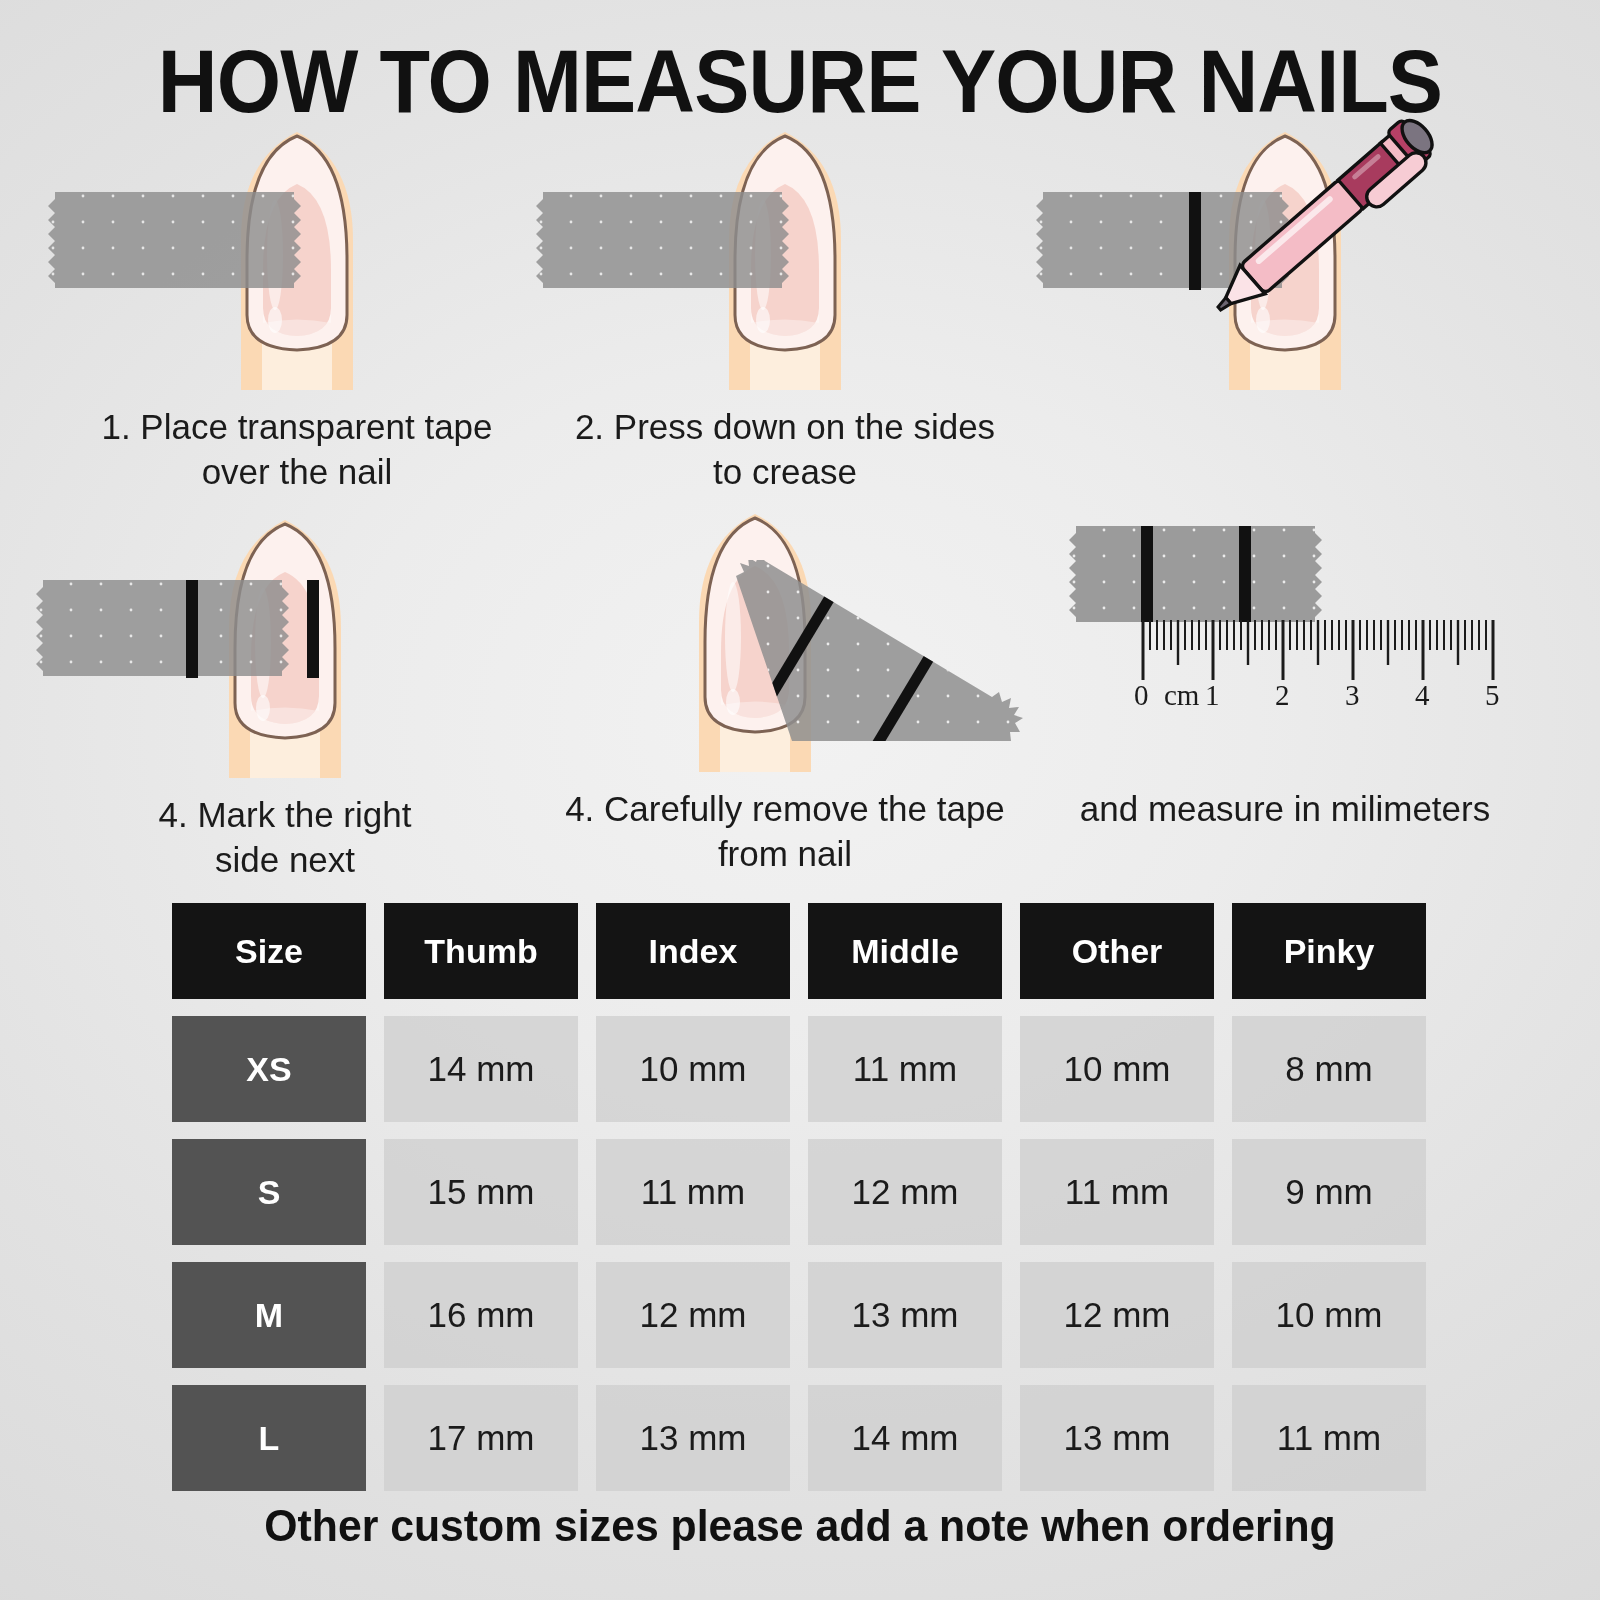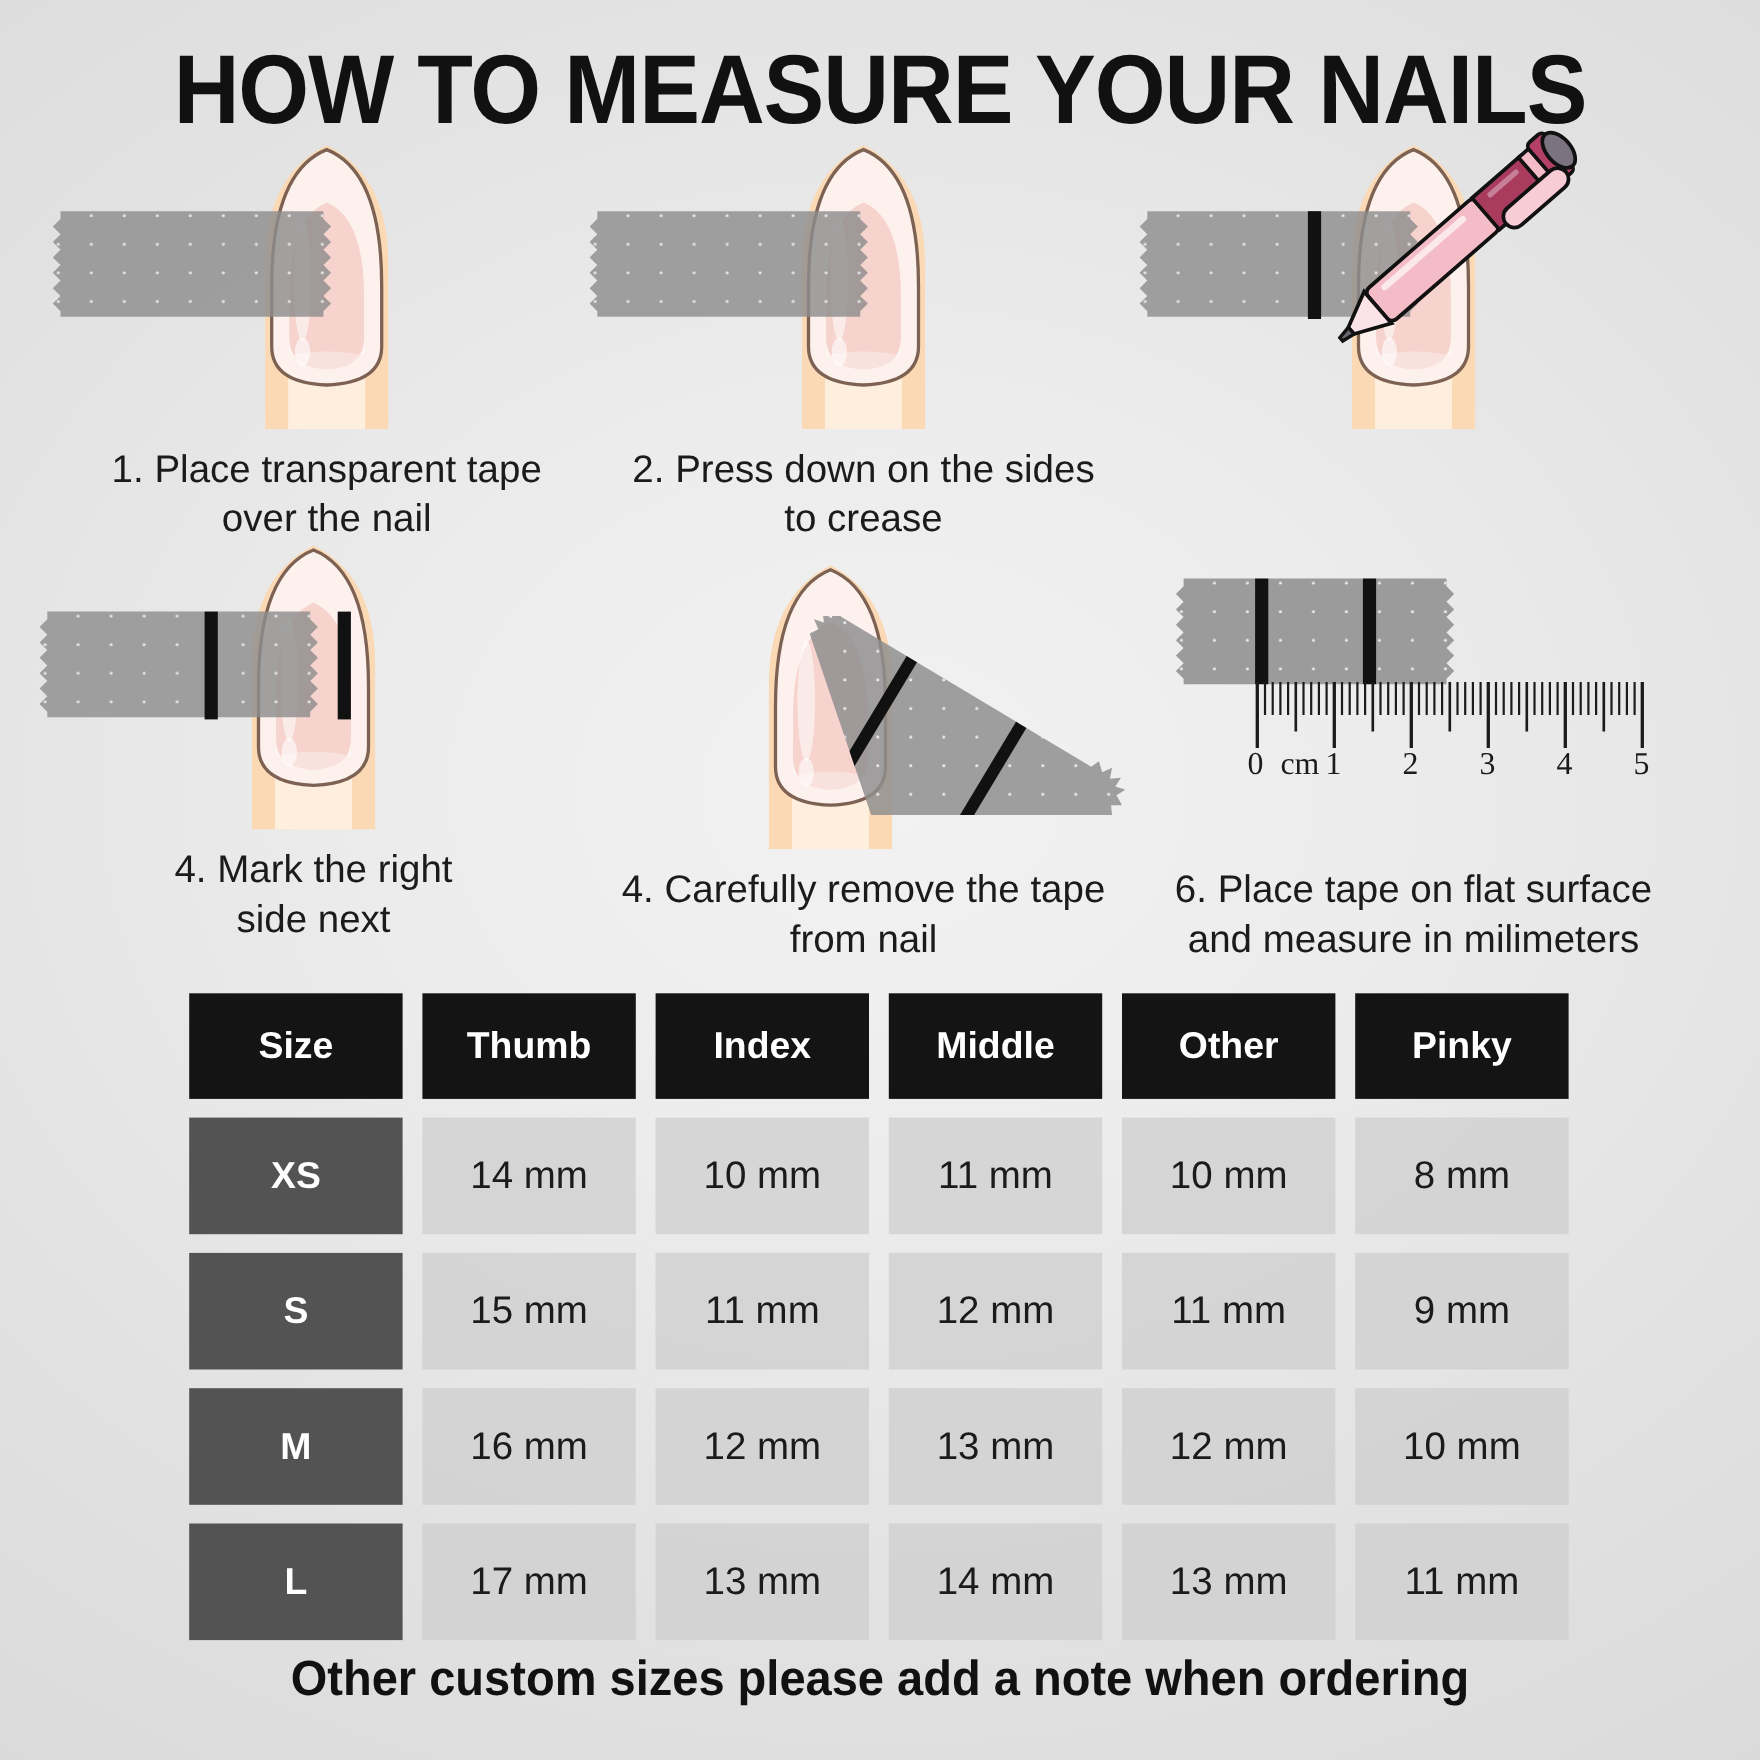--- a/index.html
+++ b/index.html
@@ -223,21 +223,21 @@
               <path d="M38 84 L6 99 L6 107 L38 122 Z" fill="#fbe3e7" stroke="#111" stroke-width="3.4"></path>
               <path d="M6 99 L-6 101 L-6 105 L6 107 Z" fill="#6b6570" stroke="#111" stroke-width="3"></path>
               <rect x="52" y="90" width="100" height="6" rx="3" fill="#ffffff" opacity="0.65"></rect>
               <rect x="180" y="90" width="36" height="5" rx="2.5" fill="#ffffff" opacity="0.35"></rect>
             </g>
           </svg>
         </div>
       </div>
     </div>
 
-    <div class="step" style="left:20px;top:364px;text-decoration:underline;">
+    <div class="step" style="left:20px;top:388px;text-decoration:underline;">
       <div class="art">
         <div class="finger">
           <svg viewBox="0 0 180 270">
             <path d="M34 270 L34 120 Q34 40 90 12 Q146 40 146 120 L146 270 Z" fill="#fbd9b4"></path>
             <path d="M55 270 L55 215 Q55 200 90 197 Q125 200 125 215 L125 270 Z" fill="#fdeedd"></path>
             <path d="M40 140 Q40 36 90 16 Q140 36 140 140 L140 195 Q140 228 90 230 Q40 228 40 195 Z" fill="#fdf1ee" stroke="#7d6253" stroke-width="3"></path>
             <path d="M56 150 Q56 78 90 64 Q124 78 124 150 L124 188 Q124 214 90 216 Q56 214 56 188 Z" fill="#f6d3cc"></path>
             <ellipse cx="68" cy="135" rx="8" ry="55" fill="#ffffff" opacity="0.55"></ellipse>
             <ellipse cx="68" cy="200" rx="7" ry="13" fill="#ffffff" opacity="0.6"></ellipse>
             <path d="M56 203 Q90 196 124 203 L124 188 Q124 214 90 216 Q56 214 56 188 Z" fill="#ffffff" opacity="0.35"></path>
@@ -381,21 +381,20 @@
           <span style="position:absolute;left:-6px;">0</span>
           <span style="position:absolute;left:24px;">cm</span>
           <span style="position:absolute;left:65px;">1</span>
           <span style="position:absolute;left:135px;">2</span>
           <span style="position:absolute;left:205px;">3</span>
           <span style="position:absolute;left:275px;">4</span>
           <span style="position:absolute;left:345px;">5</span>
         </div>
       </div>
       <div class="caption" style="top:285px;width:560px;left:-15px;">
-        <div>6. Place tape on flat surface</div>
         <div>and measure in milimeters</div>
       </div>
     </div>
 
   </div>
 
   <div class="tbl">
 
     <div class="trow head">
       <div class="cell c0 hdr">Size</div>

